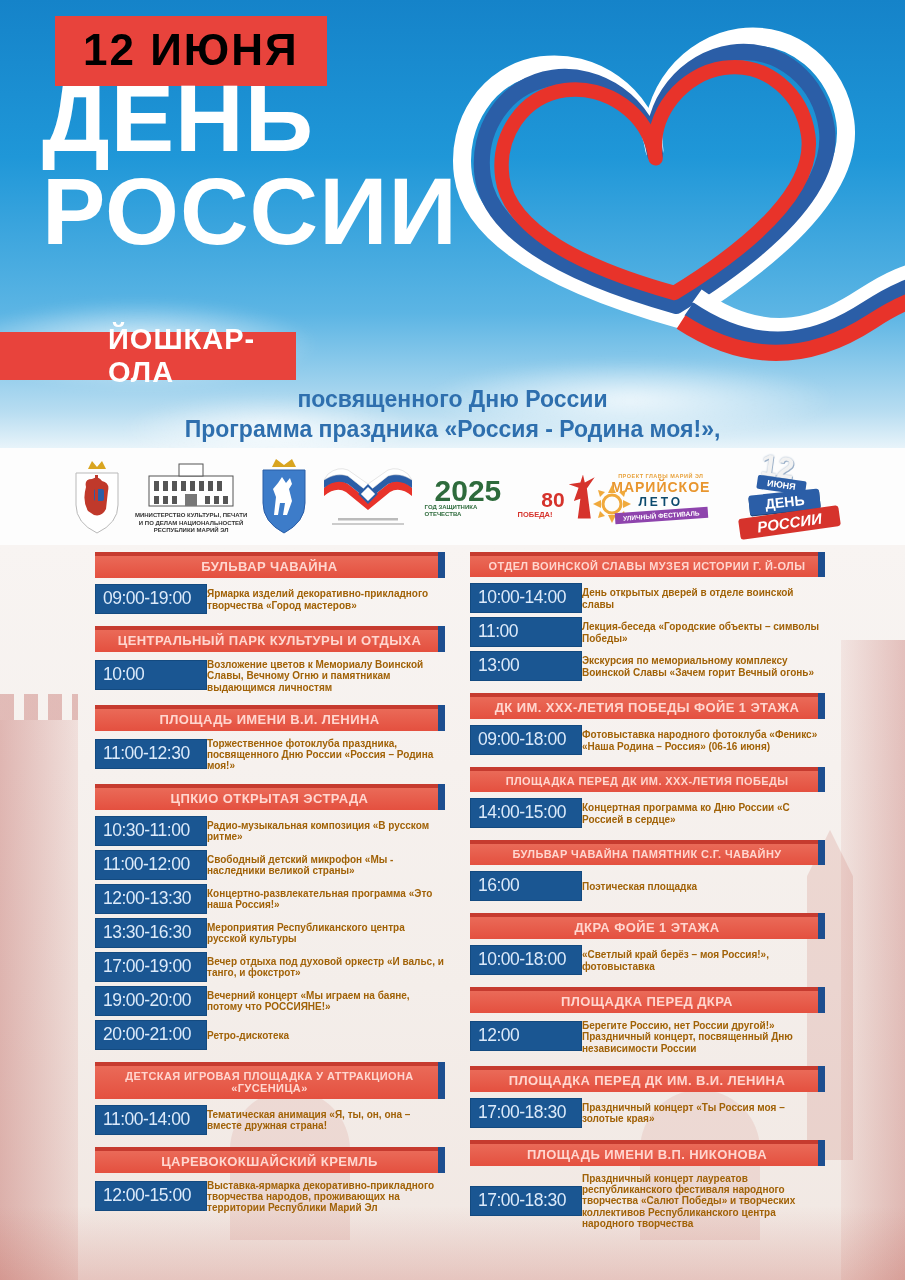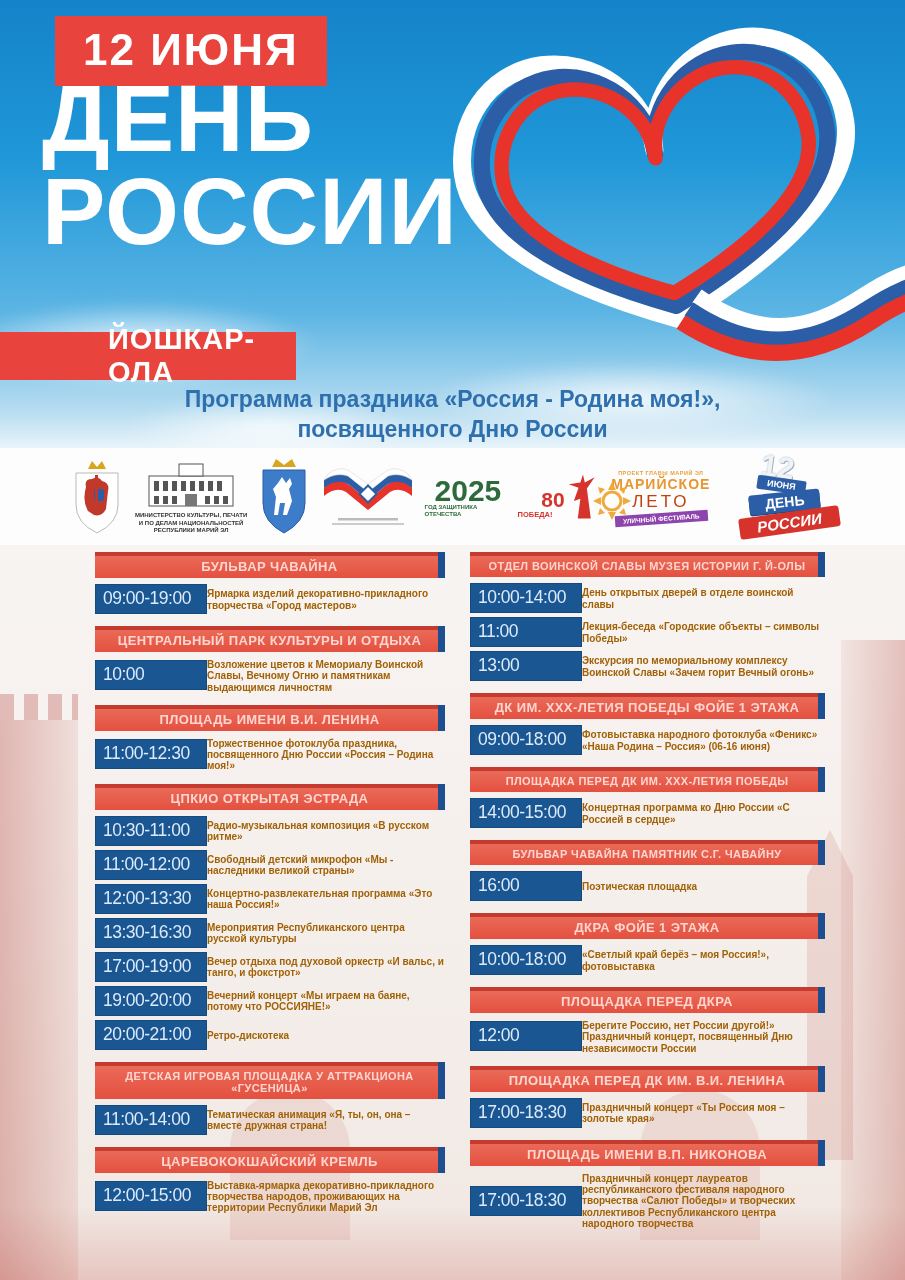--- a/index.html
+++ b/index.html
@@ -10,21 +10,21 @@
   .sky{position:absolute;left:0;top:0;width:905px;height:448px;
        background:linear-gradient(180deg,#1583c9 0%,#1f97d8 35%,#5cb5e4 70%,#b8ddf1 92%,#e8f4fa 100%);}
   .cloud{position:absolute;border-radius:50%;filter:blur(6px);background:radial-gradient(ellipse at center,rgba(255,255,255,.8) 0%,rgba(255,255,255,0) 70%);}
   .c1{left:-40px;top:300px;width:360px;height:90px;}
   .c2{left:420px;top:360px;width:420px;height:80px;}
   .c3{left:120px;top:395px;width:300px;height:70px;}
 
   
   .heart-svg{position:absolute;right:0;top:0;}
 
-  .date-badge{position:absolute;left:55px;top:16px;background:#e8433c;color:#ffffff;
+  .date-badge{position:absolute;left:55px;top:16px;background:#e8433c;color:#000000;
       font-size:44px;font-weight:700;letter-spacing:2px;padding:9px 28px 11px 28px;text-align:right;}
   .main-title{position:absolute;left:42px;top:72px;color:#fff;font-weight:700;
       font-size:95px;line-height:0.98;letter-spacing:1px;}
   .city-badge{position:absolute;left:0;top:332px;width:296px;height:48px;background:#e8433c;
       color:#fff;font-size:29px;font-weight:700;letter-spacing:1px;display:flex;align-items:center;padding-left:108px;}
   .subtitle{position:absolute;left:0;top:384px;width:905px;text-align:center;
       color:#2e6fae;font-size:23px;font-weight:600;line-height:1.32;}
 
   
   .logos{position:absolute;left:0;top:448px;width:905px;height:97px;background:#fdfdfd;
@@ -34,21 +34,21 @@
   .min-caption{width:118px;font-size:6px;font-weight:700;color:#333;line-height:1.25;margin-top:2px;}
   .y2025{display:flex;align-items:flex-end;gap:4px;}
   .y2025 .num{color:#2e6b3c;font-size:30px;font-weight:800;line-height:.9;margin-left:10px;}
   .y2025 .cap{color:#2e6b3c;font-size:6px;font-weight:700;width:58px;text-align:left;line-height:1.2;}
   .y2025 .b80{color:#d6332c;font-size:21px;font-weight:800;line-height:.9;margin-left:36px;}
   .y2025 .bcap{color:#d6332c;font-size:7.5px;font-weight:800;}
   .statue{width:26px;height:44px;background:#d6332c;clip-path:polygon(55% 0,62% 18%,100% 6%,70% 32%,85% 100%,35% 100%,45% 55%,20% 60%,38% 30%,0 22%,45% 18%);}
   .msl{position:relative;width:120px;}
   .msl .proj{color:#e8a23c;font-size:5.5px;font-weight:700;letter-spacing:.5px;}
   .msl .t1{color:#e8962f;font-size:14px;font-weight:800;letter-spacing:1px;}
-  .msl .t2{color:#c2410c;font-size:17px;font-weight:400;letter-spacing:3px;}
+  .msl .t2{color:#0c4a6e;font-size:12px;font-weight:700;letter-spacing:3px;}
   .msl .banner{display:inline-block;background:#8e44ad;color:#fff;font-size:6.5px;font-weight:700;
       padding:2px 8px;transform:rotate(-4deg);margin-top:1px;}
   .rd{position:relative;width:110px;height:86px;}
   .rd .num{position:absolute;left:34px;top:-4px;font-size:30px;font-weight:800;color:#f2f2f2;
       text-shadow:0 0 2px #9bb0c8,1px 1px 0 #9bb0c8;transform:rotate(8deg);}
   .rd .r1{position:absolute;left:30px;top:24px;background:#2b5ea7;color:#fff;font-size:9px;font-weight:700;
       padding:2px 10px;transform:rotate(8deg);border-radius:2px;}
   .rd .r2{position:absolute;left:22px;top:38px;background:#2b5ea7;color:#fff;font-size:14px;font-weight:800;
       padding:2px 16px;transform:rotate(-6deg);border-radius:3px;box-shadow:0 1px 0 #1d4379;}
   .rd .r3{position:absolute;left:12px;top:58px;background:#d6332c;color:#fff;font-size:15px;font-weight:800;
@@ -109,22 +109,22 @@
       </g>
     </svg>
 
     <div class="date-badge">12 ИЮНЯ</div>
     <div class="main-title">
       <div>ДЕНЬ</div>
       <div>РОССИИ</div>
     </div>
     <div class="city-badge">ЙОШКАР-ОЛА</div>
     <div class="subtitle">
+      <div>посвященного Дню России</div>
       <div>Программа праздника «Россия - Родина моя!»,</div>
-      <div>посвященного Дню России</div>
     </div>
   </div>
 
   <div class="logos">
 
     <div class="logo">
       <svg width="58" height="80" viewBox="0 0 58 80">
         <polygon points="20,12 24,4 29,10 34,4 38,12" fill="#d9a520"></polygon>
         <path d="M8 16 H50 V48 Q50 66 29 76 Q8 66 8 48 Z" fill="#fff" stroke="#b9b9b9"></path>
         <path d="M18 30 Q16 22 24 22 Q30 18 34 24 Q42 26 40 34 L38 52 Q34 60 26 58 L20 54 Q14 44 18 30 Z" fill="#c0392b"></path>

